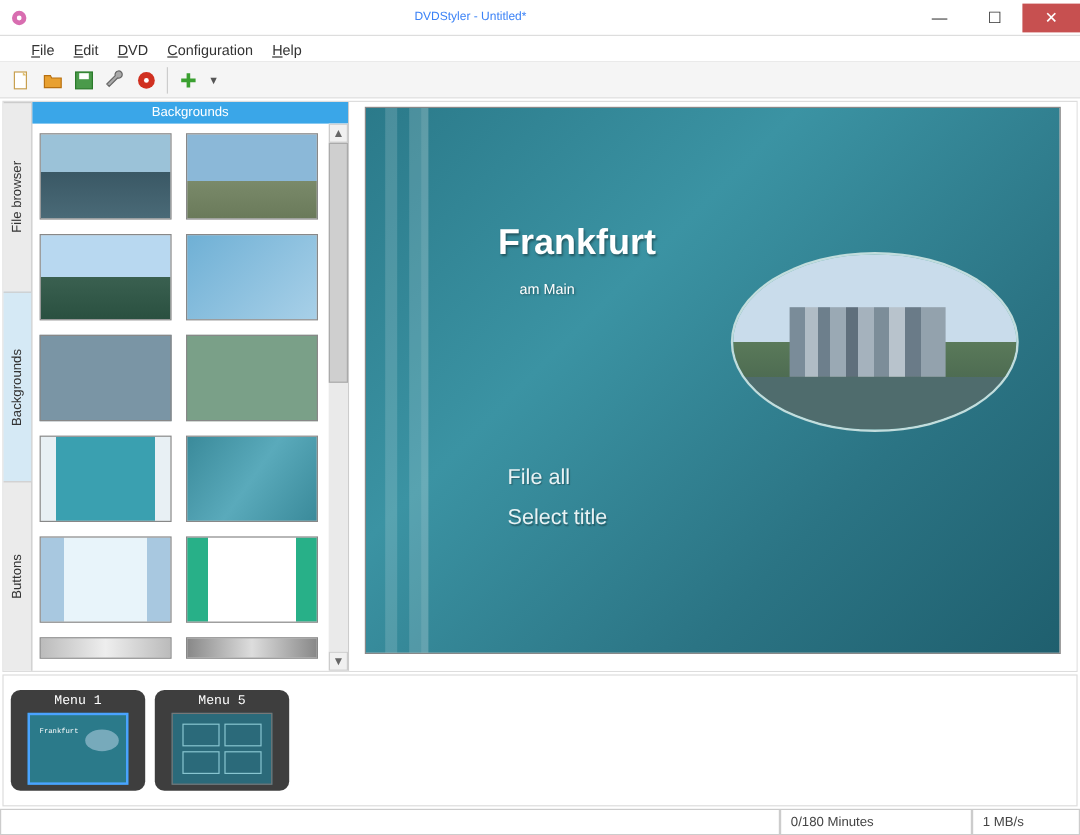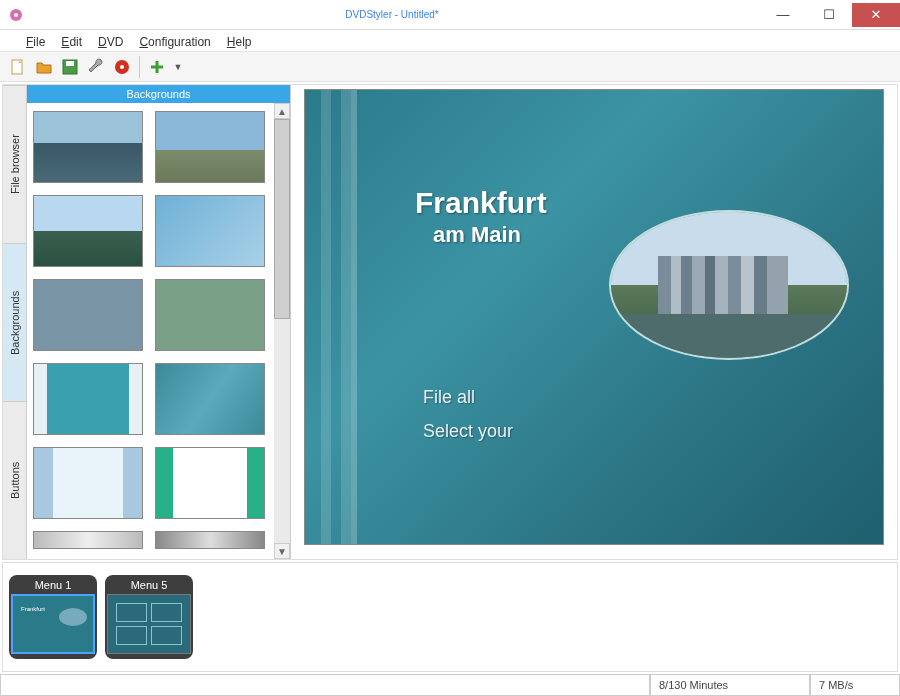--- a/index.html
+++ b/index.html
@@ -32,26 +32,26 @@
 .scroll .track { flex: 1; background: #eaeaea; position: relative; }
 .scroll .thumbbar { position: absolute; top: 0; left: 0; right: 0; height: 200px; background: #cfcfcf; border: 1px solid #aaa; }
 .canvas { flex: 1; display: flex; align-items: flex-start; justify-content: center; background: #fff; padding: 4px; }
 .dvd { width: 580px; height: 456px; background: linear-gradient(135deg, #2b7a8a 0%, #3b93a3 35%, #2b7484 70%, #1f5f6e 100%); position: relative; border: 1px solid #888; overflow: hidden; }
 .dvd .stripes { position: absolute; top: 0; bottom: 0; left: 10px; width: 60px; }
 .dvd .stripes::before, .dvd .stripes::after { content: ""; position: absolute; top: 0; bottom: 0; background: rgba(255,255,255,0.15); }
 .dvd .stripes::before { left: 6px; width: 10px; }
 .dvd .stripes::after { left: 26px; width: 16px; }
 .dvd .stripes2 { position: absolute; top: 0; bottom: 0; left: 46px; width: 6px; background: rgba(255,255,255,0.1); }
 .dvd h1 { position: absolute; top: 96px; left: 110px; color: #fff; font-size: 30px; font-weight: bold; text-shadow: 1px 1px 2px rgba(0,0,0,.4); }
-.dvd h2 { position: absolute; top: 132px; left: 128px; color: #fff; font-size: 22px; font-weight: bold; text-shadow: 1px 1px 2px rgba(0,0,0,.4); }
+.dvd h2 { position: absolute; top: 144px; left: 128px; color: #fff; font-size: 12px; font-weight: normal; text-shadow: 1px 1px 2px rgba(0,0,0,.4); }
 .dvd .oval { position: absolute; top: 120px; right: 34px; width: 240px; height: 150px; border-radius: 50%; overflow: hidden; border: 2px solid rgba(255,255,255,0.6); background: #6aa; }
 .dvd .menuitems { position: absolute; top: 290px; left: 118px; color: #e8f2f4; font-size: 18px; line-height: 34px; font-weight: 400; }
 .dvd .menuitems div { text-shadow: 1px 1px 1px rgba(0,0,0,.3); }
 .footer { height: 110px; display: flex; border: 1px solid #ddd; margin: 0 2px 2px 2px; align-items: center; padding: 6px; gap: 8px; }
-.footer .menucard { width: 88px; height: 84px; background: #3e3e3e; border-radius: 8px; color: #fff; font-size: 11px; padding: 4px 6px; display: flex; flex-direction: column; align-items: center; }
+.footer .menucard { width: 112px; height: 84px; background: #3e3e3e; border-radius: 8px; color: #fff; font-size: 11px; padding: 4px 6px; display: flex; flex-direction: column; align-items: center; font-family: Liberation Mono, monospace; }
 .footer .menucard.active .thumbm { border: 2px solid #4aa3ff; }
 .footer .menucard .label { margin-bottom: 3px; }
 .footer .thumbm { width: 84px; height: 60px; background: #2b7a8a; border: 1px solid #777; position: relative; }
 .footer .drag { flex: 1; color: #333; font-size: 12px; padding: 0 10px; }
 .statusbar { height: 22px; display: flex; font-size: 11px; color: #444; }
 .statusbar .cell { border: 1px solid #ccc; padding: 2px 8px; display: flex; align-items: center; }
 .statusbar .spacer { flex: 1; border: 1px solid #ccc; }
 .city { width: 100%; height: 100%; background: linear-gradient(#c9dceb 0%,#c9dceb 50%,#5a7a5a 50%,#4e6c52 70%,#4f6c6d 70%,#4f6c6d 100%); position: relative; }
 .city::before { content:""; position:absolute; top:30%; left:20%; width:55%; height:40%; background: linear-gradient(90deg,#7a8c99 0 10%,#b0bcc5 10% 18%,#6d7f8c 18% 26%,#9aa9b4 26% 36%,#5f6f7c 36% 44%,#a5b2bd 44% 54%,#7c8d99 54% 64%,#b8c3cc 64% 74%,#6a7b88 74% 84%,#93a2ad 84% 100%); }
 
@@ -170,21 +170,21 @@
     <div class="dvd">
       <div class="stripes"></div>
       <div class="stripes2"></div>
       <h1>Frankfurt</h1>
       <h2>am Main</h2>
       <div class="oval">
           <div class="city"></div>
         </div>
       <div class="menuitems">
         <div>File all</div>
-        <div>Select your</div>
+        <div>Select title</div>
       </div>
     </div>
   </div>
 </div>
 
 <div class="footer">
   <div class="menucard active">
     <div class="label">Menu 1</div>
     <div class="thumbm">
       <div style="position:absolute;top:10px;left:8px;color:#fff;font-size:6px">Frankfurt</div>
@@ -197,15 +197,15 @@
         <div></div>
         <div></div>
         <div></div>
         <div></div>
       </div>
   </div>
 </div>
 
 <div class="statusbar">
   <div class="spacer"></div>
-  <div class="cell" style="width:160px">8/130 Minutes</div>
-  <div class="cell" style="width:90px">7 MB/s</div>
+  <div class="cell" style="width:160px">0/180 Minutes</div>
+  <div class="cell" style="width:90px">1 MB/s</div>
 </div>
 
 </body></html>

